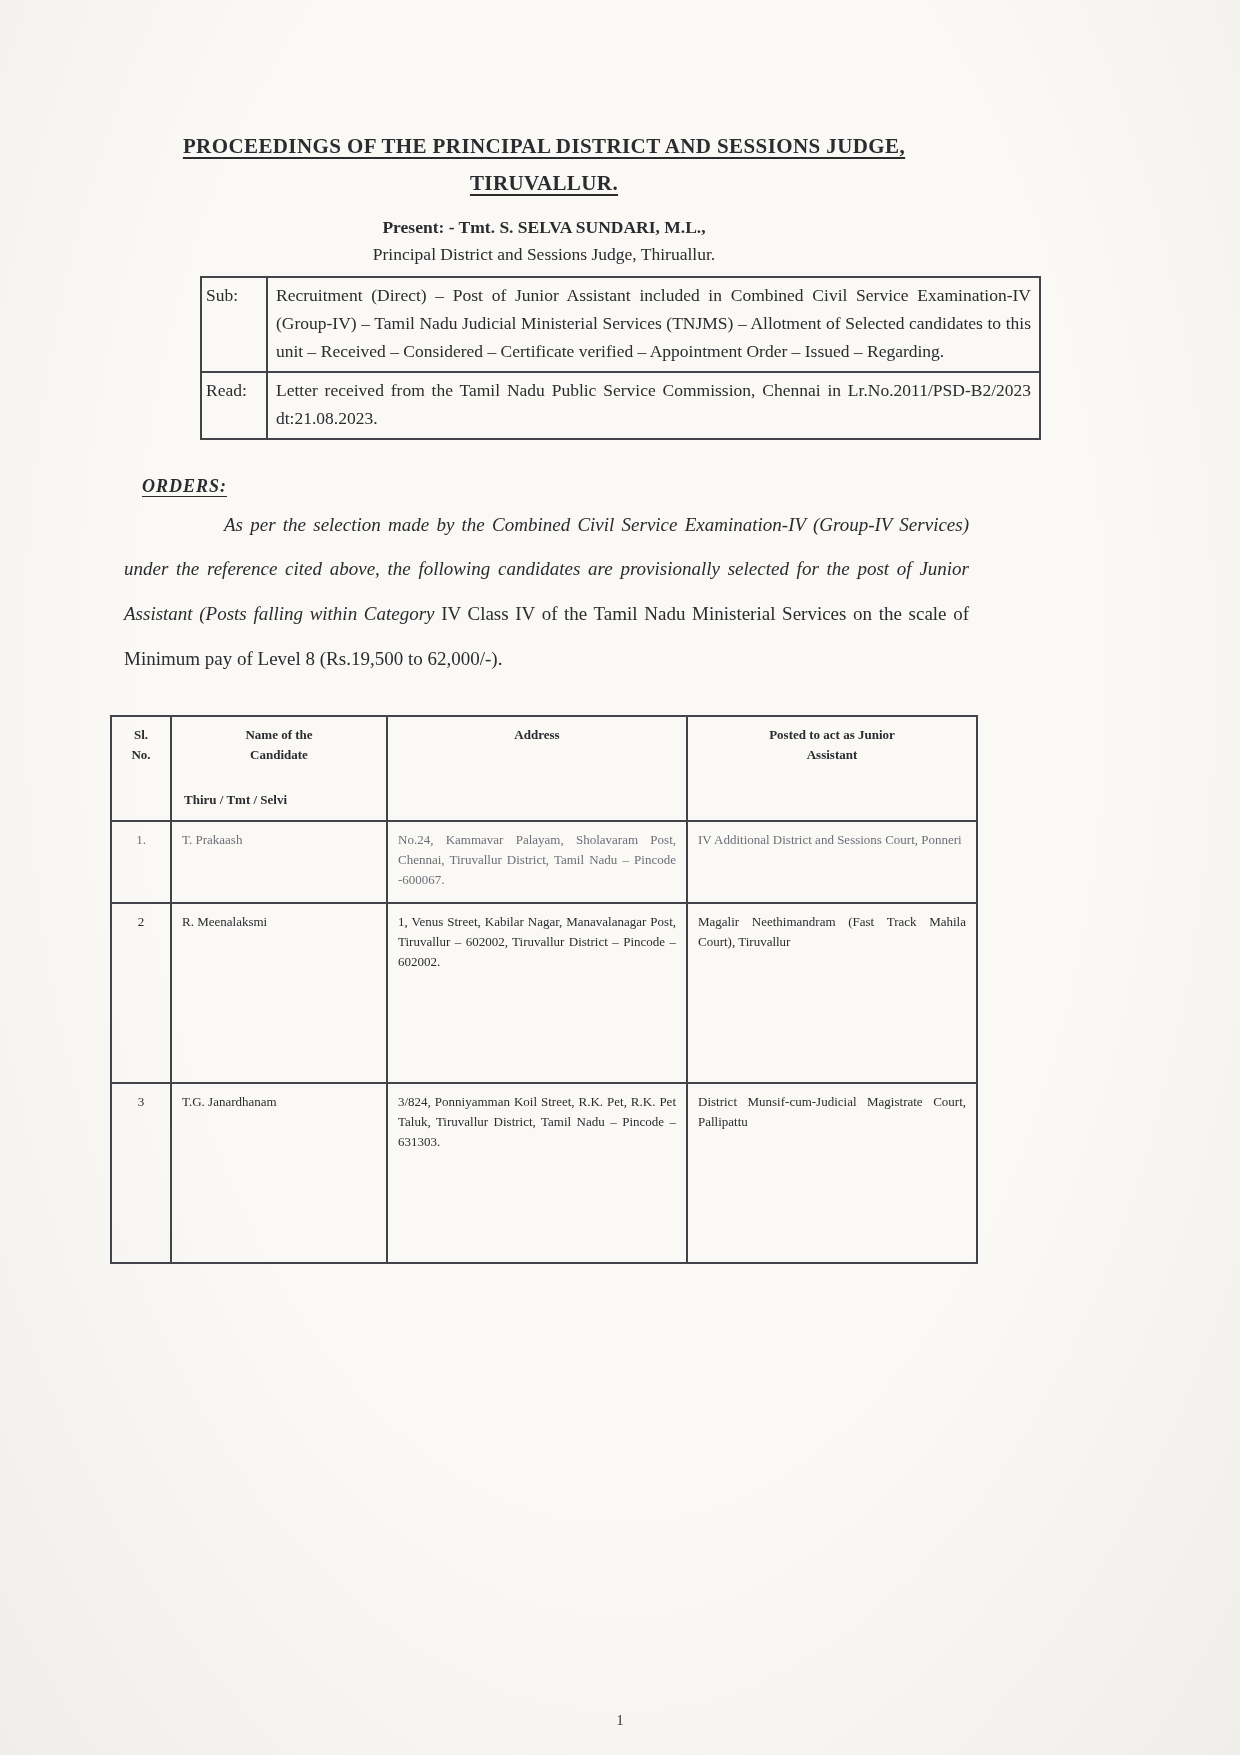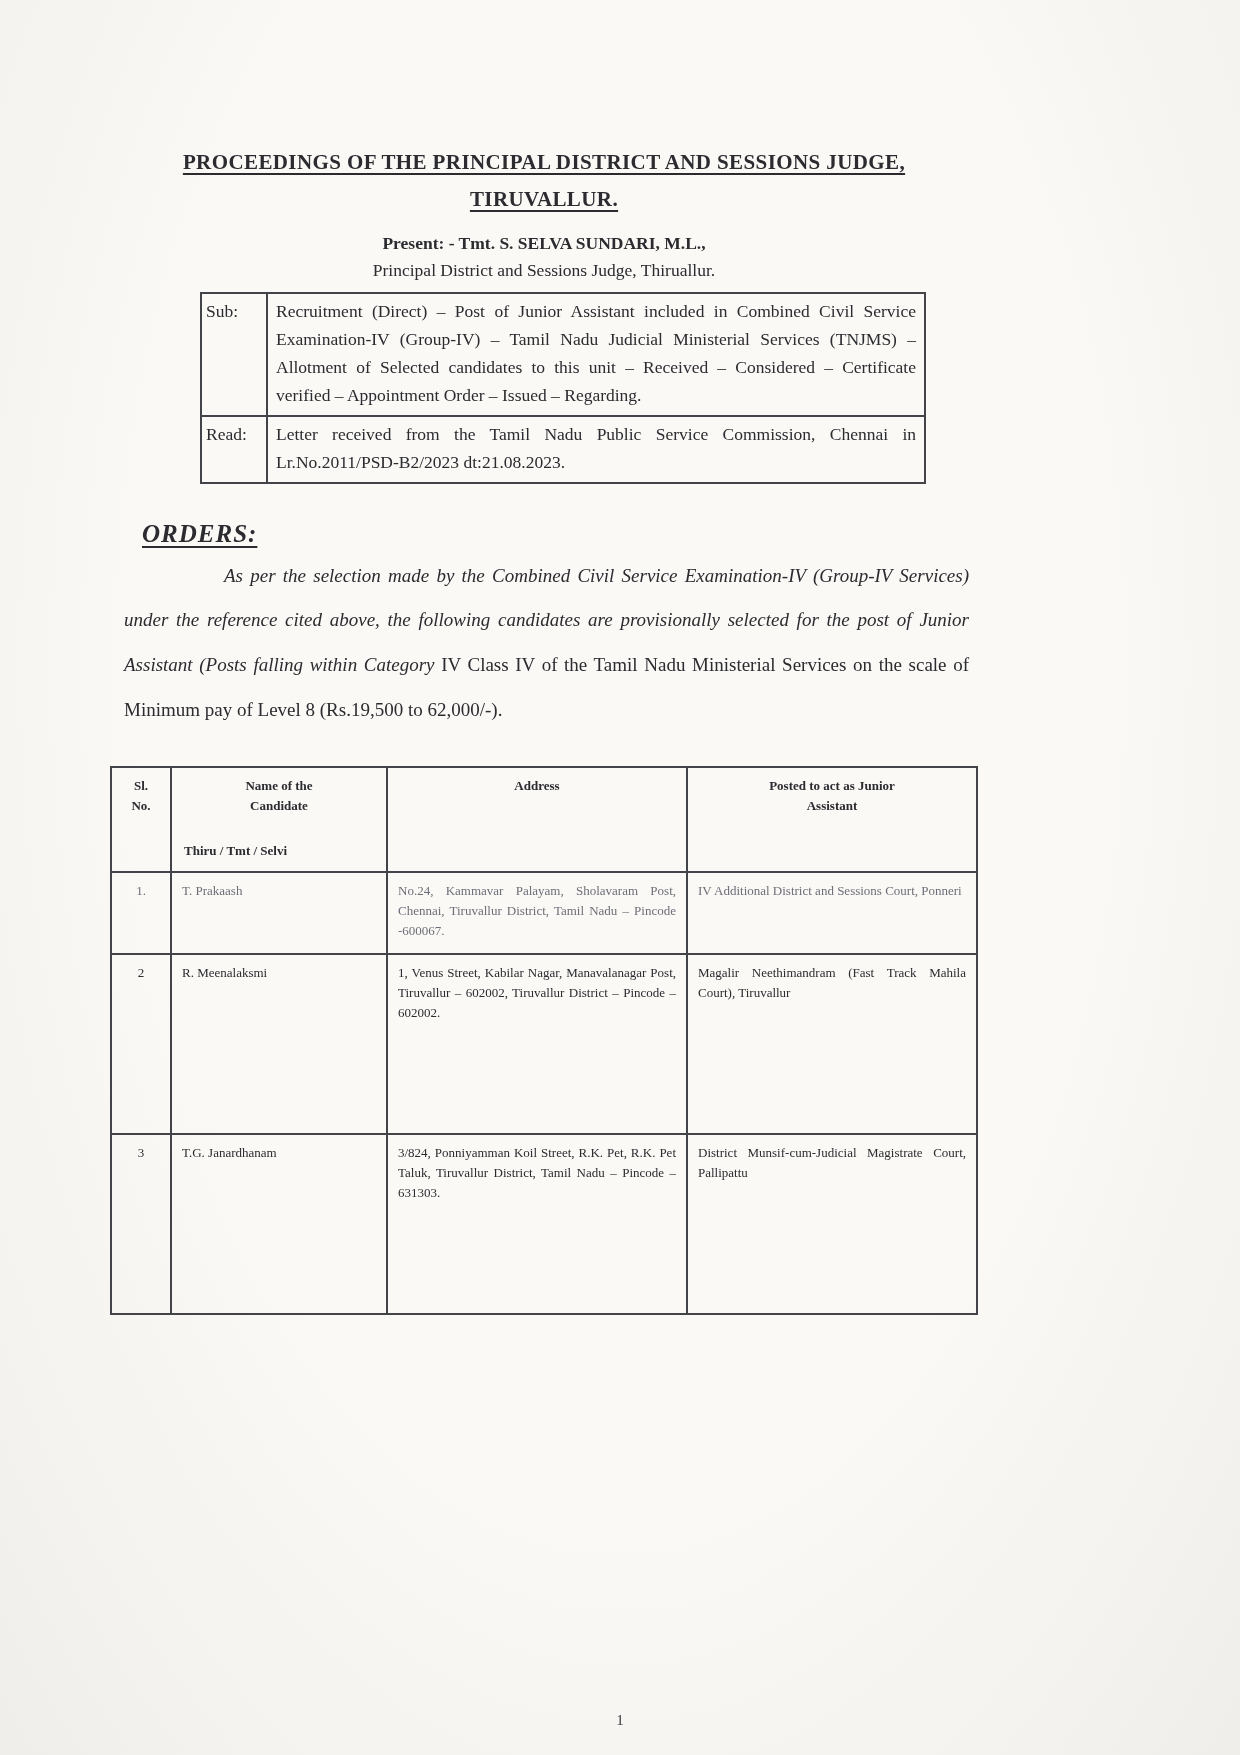--- a/index.html
+++ b/index.html
@@ -6,21 +6,21 @@
   .page {
     position: relative;
     width: 1240px;
     height: 1755px;
     margin: 0 auto;
     background: radial-gradient(ellipse at 50% 38%, #faf9f6 55%, #efeeea 100%);
     font-family: "Liberation Serif", "DejaVu Serif", serif;
     color: #2b2b30;
     overflow: hidden;
   }
-  .doc { position: absolute; left: 110px; top: 144px; width: 868px; }
+  .doc { position: absolute; left: 110px; top: 128px; width: 868px; }
 
   .title {
     margin: 0;
     text-align: center;
     font-size: 21px;
     font-weight: bold;
     letter-spacing: 0.4px;
     line-height: 1.75;
   }
   .title span { text-decoration: underline; text-underline-offset: 4px; }
@@ -42,30 +42,30 @@
     font-weight: 600;
     font-size: 23px;
     letter-spacing: 2px;
     color: #32323c;
   }
 
   table { border-collapse: collapse; }
   .subread {
     margin-top: 8px;
     margin-left: 90px;
-    width: 726px;
+    width: 841px;
     font-size: 17.5px;
   }
   .subread td { border: 2px solid #43434a; vertical-align: top; padding: 3px 8px 6px 8px; line-height: 1.6; }
   .subread td.lbl { width: 52px; padding-left: 4px; }
   .subread td.txt { text-align: justify; border-radius: 8px; }
 
   .orders-head {
     margin: 36px 0 0 32px;
-    font-size: 25px;
+    font-size: 18px;
     font-weight: bold;
     font-style: italic;
     text-decoration: underline;
     text-underline-offset: 4px;
     letter-spacing: 1px;
   }
   .orders-para {
     margin: 6px 0 0 14px;
     width: 845px;
     font-size: 19px;

